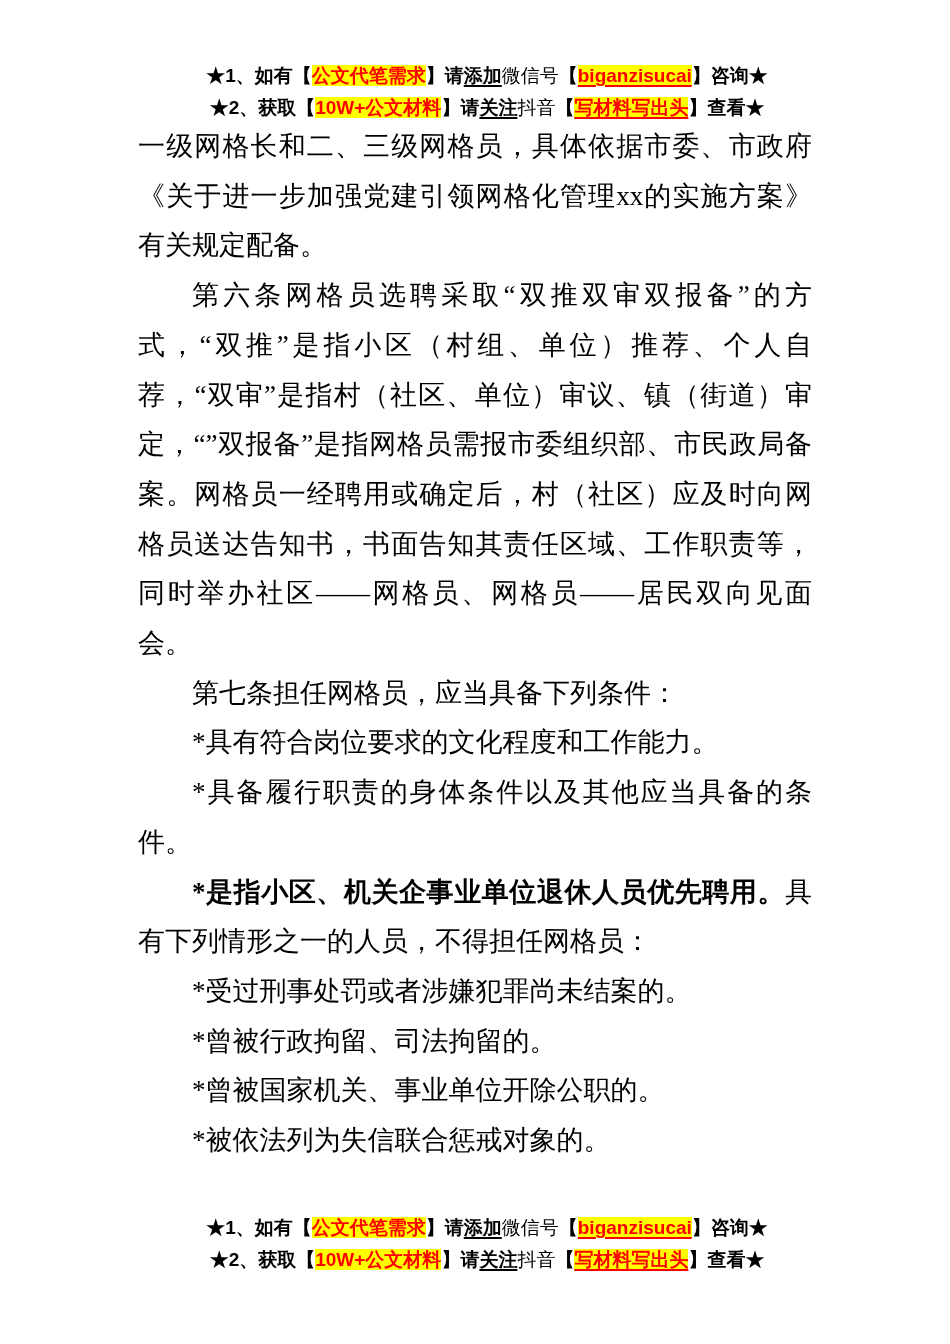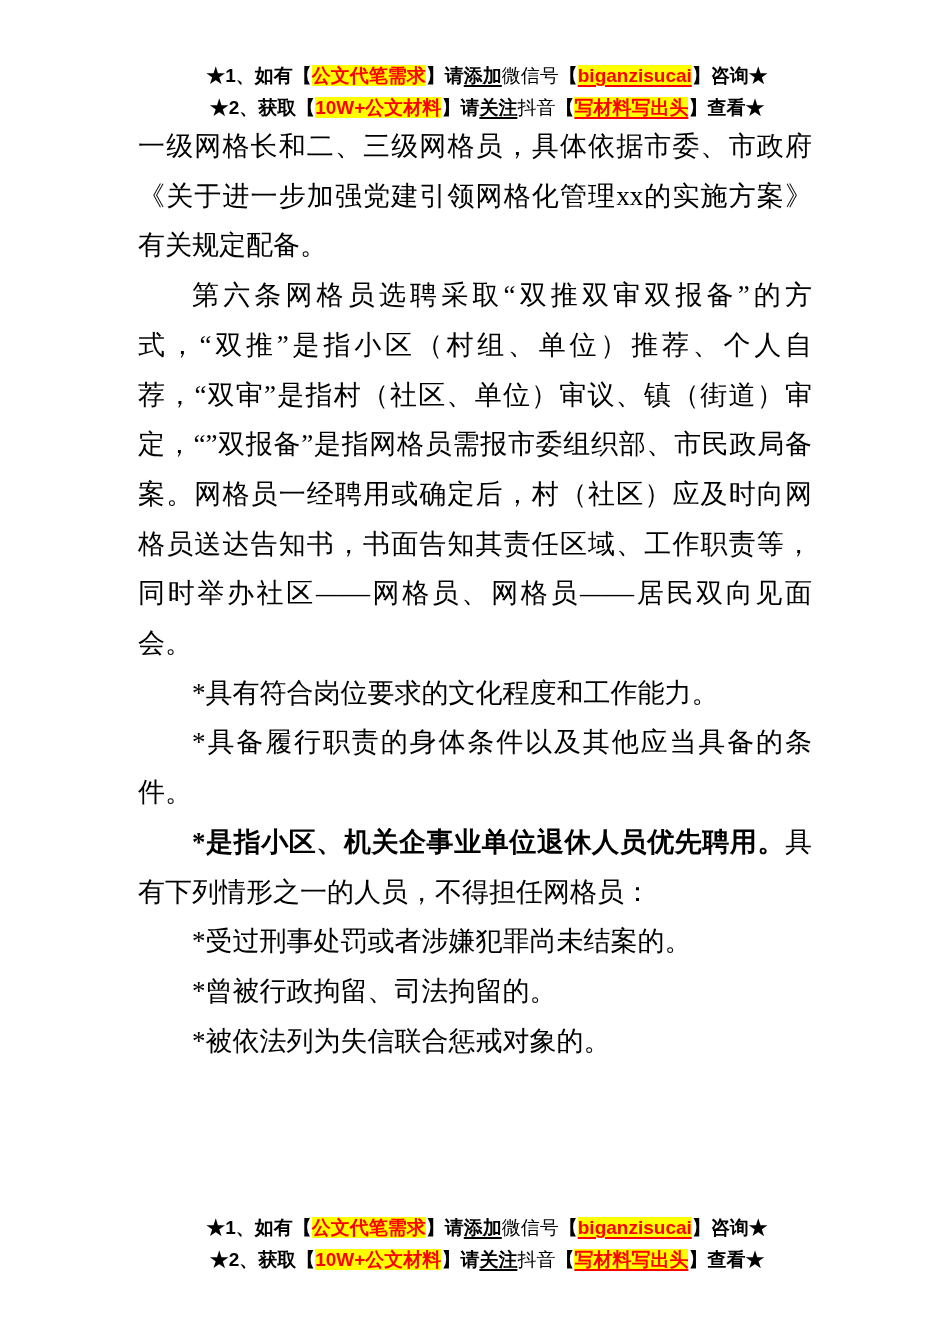--- a/index.html
+++ b/index.html
@@ -64,25 +64,27 @@
 <div class="page">
 
   <div class="promo promo-top">
       <div class="promo-line"><span class="b">★1、如有【</span><span class="b red hl">公文代笔需求</span><span class="b">】请</span><span class="b u">添加</span><span class="reg">微信号</span><span class="b">【</span><span class="b red hl u">biganzisucai</span><span class="b">】咨询★</span></div>
       <div class="promo-line"><span class="b">★2、获取【</span><span class="b red hl">10W+公文材料</span><span class="b">】请</span><span class="b u">关注</span><span class="reg">抖音</span><span class="b">【</span><span class="b red hl u">写材料写出头</span><span class="b">】查看★</span></div>
     </div>
 
   <div class="doc-body">
       <div class="para"><span>一级网格长和二、三级网格员，具体依据市委、市政府《关于进一步加强党建引领网格化管理xx的实施方案》有关规定配备。</span></div>
       <div class="para indent"><span>第六条网格员选聘采取“双推双审双报备”的方式，“双推”是指小区（村组、单位）推荐、个人自荐，“双审”是指村（社区、单位）审议、镇（街道）审定，“”双报备”是指网格员需报市委组织部、市民政局备案。网格员一经聘用或确定后，村（社区）应及时向网格员送达告知书，书面告知其责任区域、工作职责等，同时举办社区——网格员、网格员——居民双向见面会。</span></div>
+      <div class="para indent"><span>第七条担任网格员，应当具备下列条件：</span></div>
       <div class="para indent"><span>*具有符合岗位要求的文化程度和工作能力。</span></div>
       <div class="para indent"><span>*具备履行职责的身体条件以及其他应当具备的条件。</span></div>
       <div class="para indent"><span class="b">*是指小区、机关企事业单位退休人员优先聘用。</span><span>具有下列情形之一的人员，不得担任网格员：</span></div>
       <div class="para indent"><span>*受过刑事处罚或者涉嫌犯罪尚未结案的。</span></div>
       <div class="para indent"><span>*曾被行政拘留、司法拘留的。</span></div>
+      <div class="para indent"><span>*曾被国家机关、事业单位开除公职的。</span></div>
       <div class="para indent"><span>*被依法列为失信联合惩戒对象的。</span></div>
     </div>
 
   <div class="promo promo-bottom">
       <div class="promo-line"><span class="b">★1、如有【</span><span class="b red hl">公文代笔需求</span><span class="b">】请</span><span class="b u">添加</span><span class="reg">微信号</span><span class="b">【</span><span class="b red hl u">biganzisucai</span><span class="b">】咨询★</span></div>
       <div class="promo-line"><span class="b">★2、获取【</span><span class="b red hl">10W+公文材料</span><span class="b">】请</span><span class="b u">关注</span><span class="reg">抖音</span><span class="b">【</span><span class="b red hl u">写材料写出头</span><span class="b">】查看★</span></div>
     </div>
 
 </div>
 

